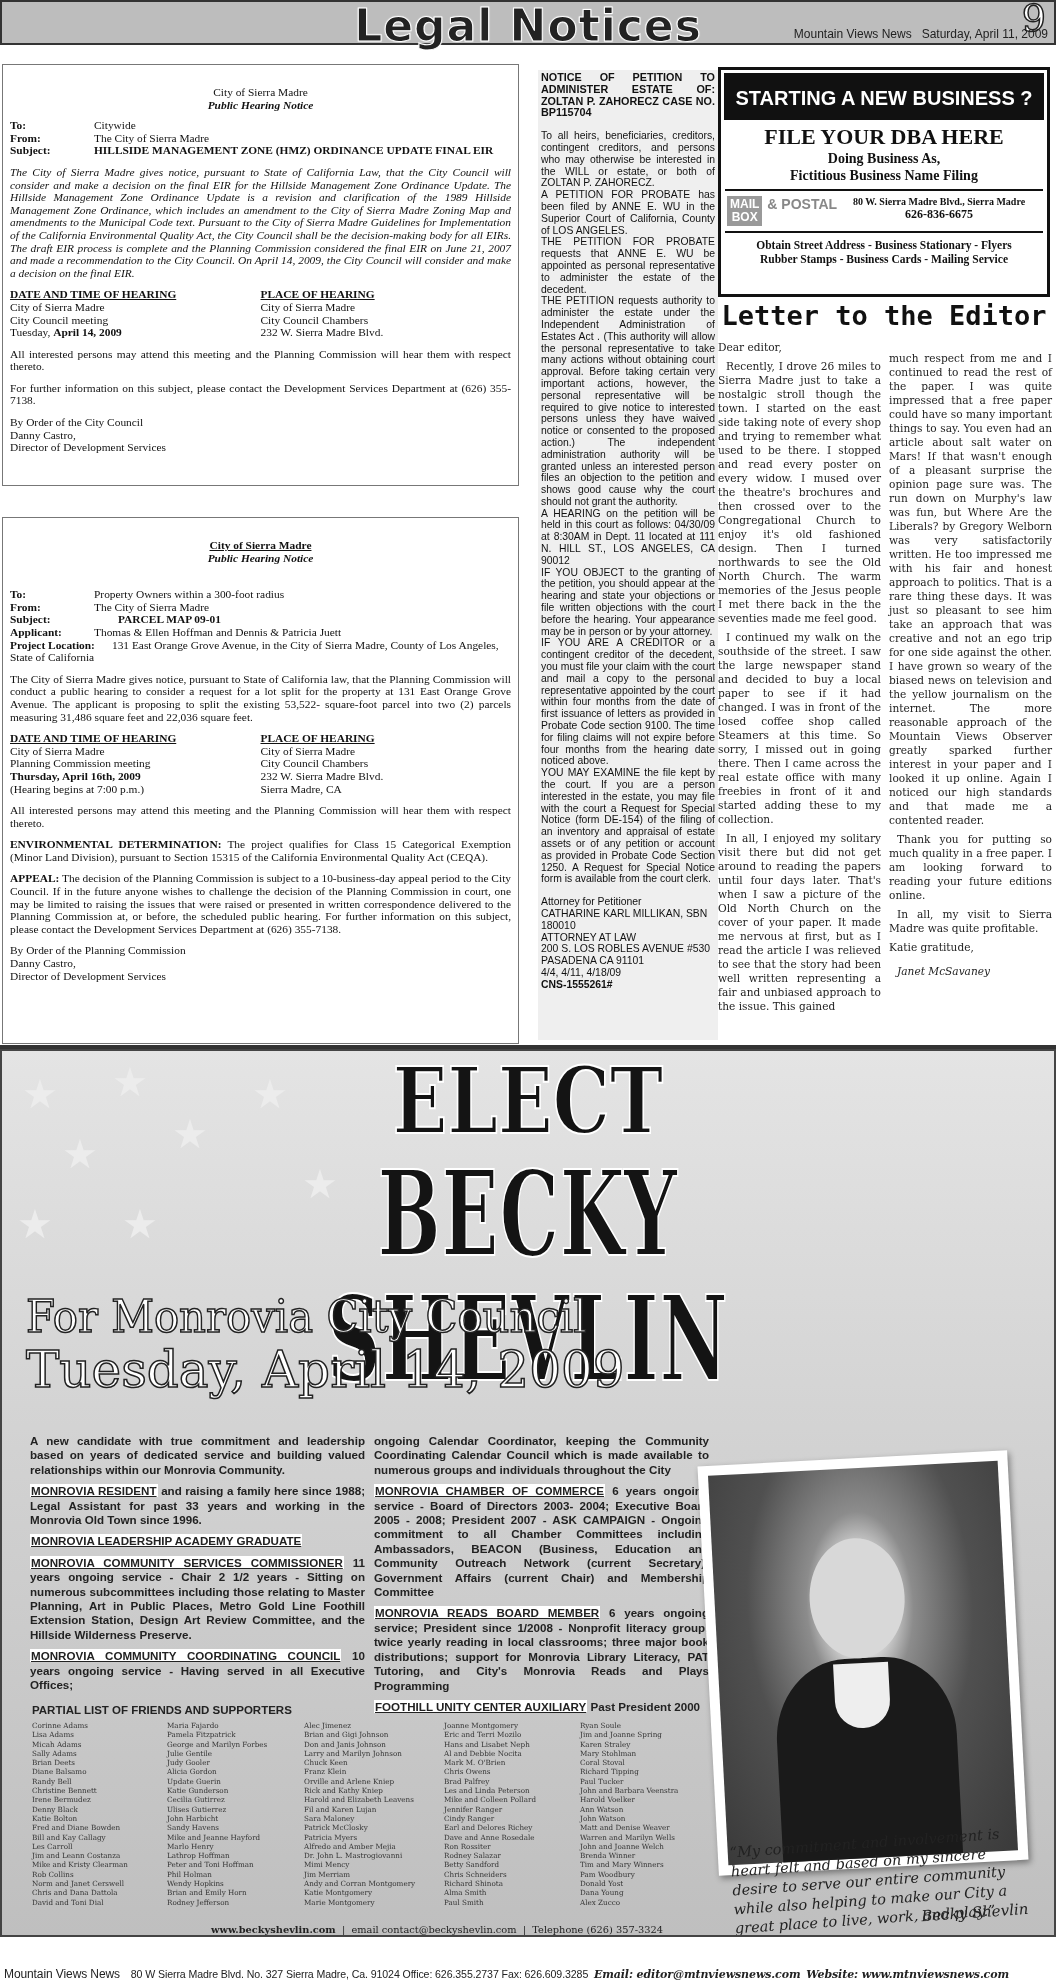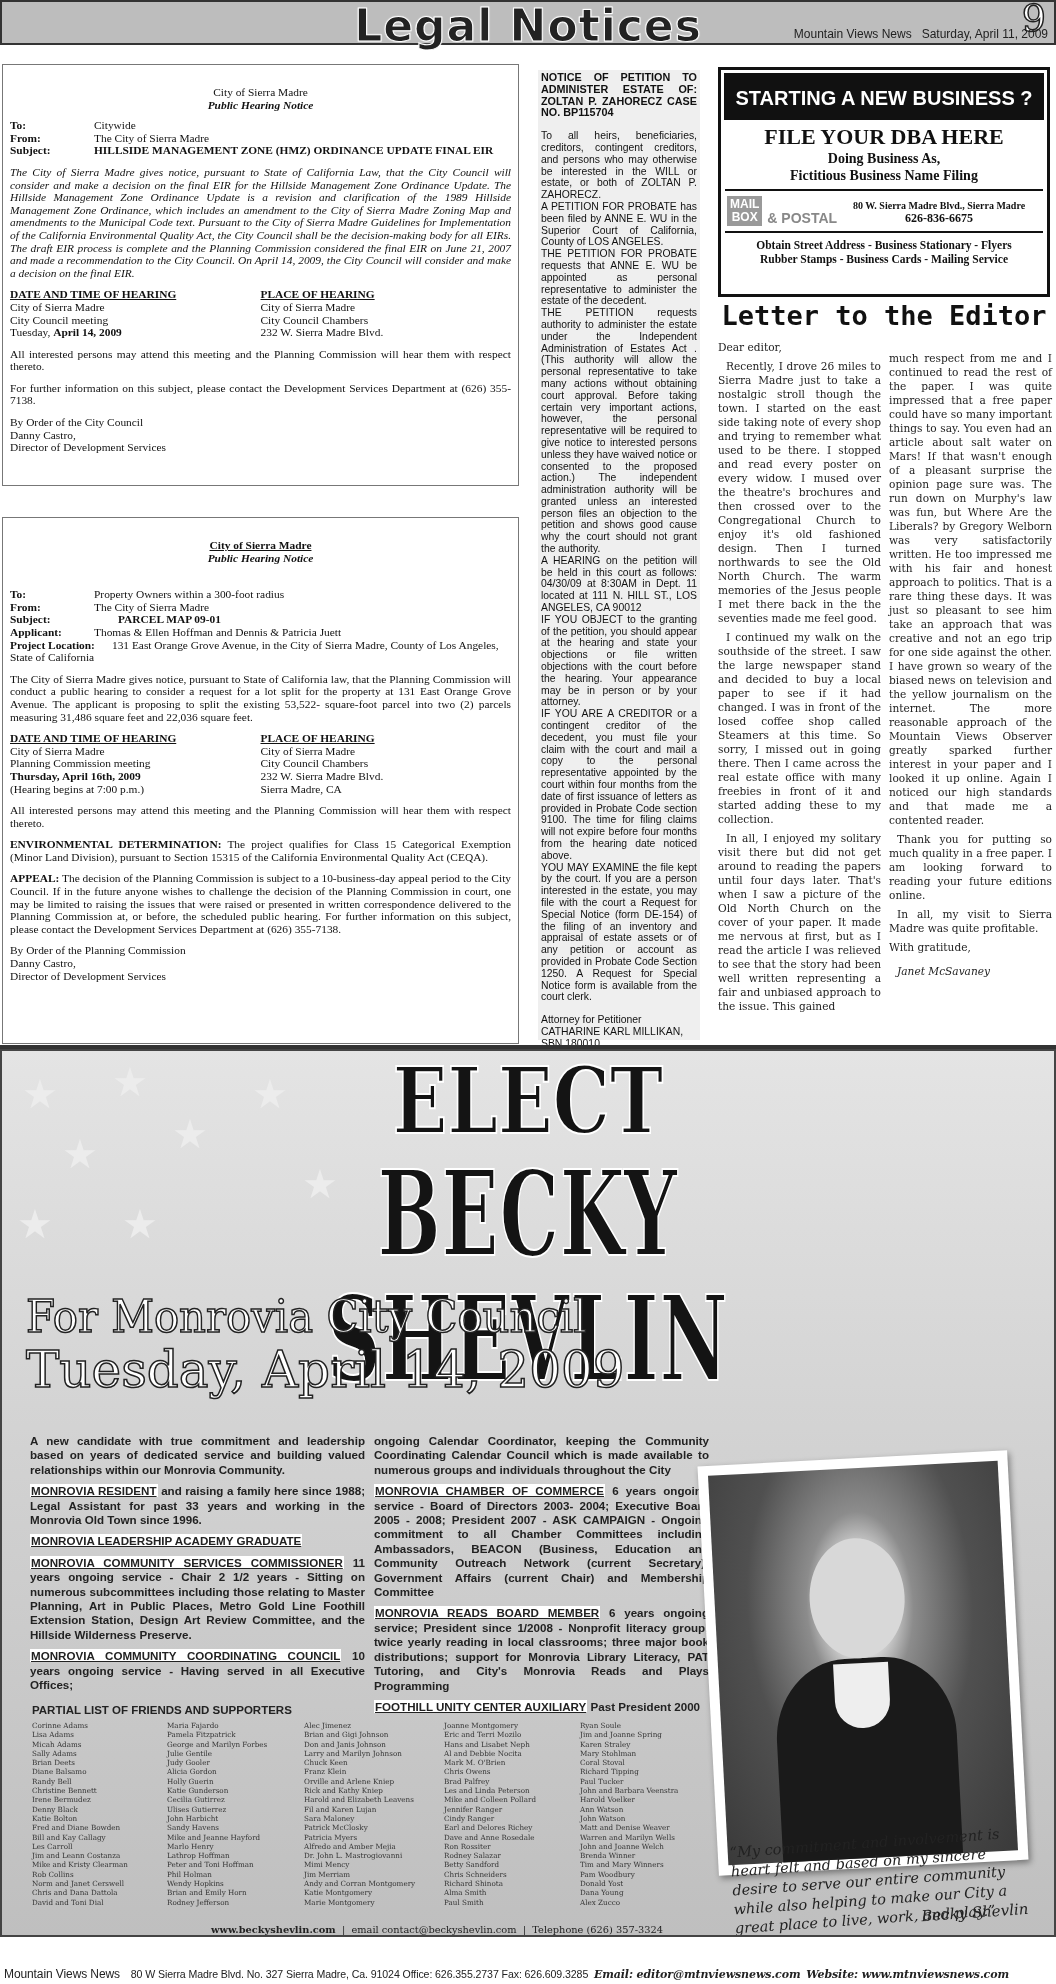--- a/index.html
+++ b/index.html
@@ -13,29 +13,29 @@
 .notice .bi{font-weight:bold;font-style:italic}
 .notice .u{text-decoration:underline}
 .notice .row{display:flex}
 .notice .row .k{width:84px;font-weight:bold}
 .notice .row .v{flex:1}
 .notice p{margin-top:9px;text-align:justify}
 .notice .ital{font-style:italic}
 .two{display:flex;margin-top:9px}
 .two>div{width:50%}
 .two .h{font-weight:bold;text-decoration:underline}
-.probate{position:absolute;left:538px;top:70px;width:162px;height:970px;background:#efefef;font-family:"Liberation Sans",sans-serif;font-size:10.4px;line-height:11.8px;padding:2px 3px;text-align:justify}
+.probate{position:absolute;left:538px;top:70px;width:180px;height:970px;background:#efefef;font-family:"Liberation Sans",sans-serif;font-size:10.4px;line-height:11.8px;padding:2px 3px;text-align:justify}
 .probate .head{font-weight:bold;font-size:10.8px;line-height:11.8px}
 .probate .gap{height:11px}
 .ad-dba{position:absolute;left:718px;top:67px;width:332px;height:230px;border:3px solid #111;background:#fff}
 .ad-dba .bar{background:#111;color:#fff;font-family:"Liberation Sans",sans-serif;font-weight:bold;font-size:20px;text-align:center;padding:14px 0 10px;margin:3px}
 .ad-dba .big{text-align:center;font-weight:bold;font-size:22px;margin-top:4px}
 .ad-dba .sub{text-align:center;font-weight:bold;font-size:14px;line-height:17px}
 .ad-dba hr{border:none;border-top:2px solid #111;margin:5px 4px}
-.ad-dba .mailrow{display:flex;align-items:flex-end;padding:0 6px}
+.ad-dba .mailrow{display:flex;align-items:flex-start;padding:0 6px}
 .ad-dba .mb{background:#999;color:#fff;font-family:"Liberation Sans",sans-serif;font-weight:bold;font-size:12px;line-height:13px;padding:2px 3px;text-align:center}
 .ad-dba .postal{font-family:"Liberation Sans",sans-serif;font-weight:bold;color:#888;font-size:14px;margin-left:5px}
 .ad-dba .addr{flex:1;text-align:center;font-weight:bold;font-size:10px}
 .ad-dba .addr .ph{font-size:12px}
 .ad-dba .svc{text-align:center;font-weight:bold;font-size:11.5px;line-height:14px}
 .letter-title{position:absolute;left:718px;top:300px;width:332px;text-align:center;font-family:"DejaVu Sans Mono",monospace;font-weight:bold;font-size:27px;color:#111}
 .letter{position:absolute;left:718px;top:340px;width:334px;font-family:"DejaVu Serif",serif;font-size:10.6px;line-height:14px;color:#222}
 .letter .greet{margin-bottom:5px}
 .letter .cols{display:flex;gap:8px}
 .letter .col{width:163px;text-align:justify}
@@ -217,21 +217,21 @@
   <div class="cols">
     <div class="col">
       <p>Recently, I drove 26 miles to Sierra Madre just to take a nostalgic stroll though the town. I started on the east side taking note of every shop and trying to remember what used to be there. I stopped and read every poster on every widow. I mused over the theatre's brochures and then crossed over to the Congregational Church to enjoy it's old fashioned design. Then I turned northwards to see the Old North Church. The warm memories of the Jesus people I met there back in the the seventies made me feel good.</p>
       <p>I continued my walk on the southside of the street. I saw the large newspaper stand and decided to buy a local paper to see if it had changed. I was in front of the losed coffee shop called Steamers at this time. So sorry, I missed out in going there. Then I came across the real estate office with many freebies in front of it and started adding these to my collection.</p>
       <p>In all, I enjoyed my solitary visit there but did not get around to reading the papers until four days later. That's when I saw a picture of the Old North Church on the cover of your paper. It made me nervous at first, but as I read the article I was relieved to see that the story had been well written representing a fair and unbiased approach to the issue. This gained</p>
     </div>
     <div class="col" style="margin-top:-8px">
       <p style="text-indent:0">much respect from me and I continued to read the rest of the paper. I was quite impressed that a free paper could have so many important things to say. You even had an article about salt water on Mars! If that wasn't enough of a pleasant surprise the opinion page sure was. The run down on Murphy's law was fun, but Where Are the Liberals? by Gregory Welborn was very satisfactorily written. He too impressed me with his fair and honest approach to politics. That is a rare thing these days. It was just so pleasant to see him take an approach that was creative and not an ego trip for one side against the other. I have grown so weary of the biased news on television and the yellow journalism on the internet. The more reasonable approach of the Mountain Views Observer greatly sparked further interest in your paper and I looked it up online. Again I noticed our high standards and that made me a contented reader.</p>
       <p>Thank you for putting so much quality in a free paper. I am looking forward to reading your future editions online.</p>
       <p>In all, my visit to Sierra Madre was quite profitable.</p>
-      <p style="text-indent:0">With gratitude,</p>
+      <p style="text-indent:0">Katie gratitude,</p>
       <div class="sig">Janet McSavaney</div>
     </div>
   </div>
 </div>
 
 <div class="divider"></div>
 
 <div class="campaign">
   <span class="star" style="left:20px;top:20px">★</span>
   <span class="star" style="left:110px;top:8px">★</span>
@@ -292,21 +292,21 @@
       <div>Chris and Dana Dattola</div>
       <div>David and Toni Dial</div>
     </div>
   <div class="supp" style="left:165px" id="sc1">
       <div>Maria Fajardo</div>
       <div>Pamela Fitzpatrick</div>
       <div>George and Marilyn Forbes</div>
       <div>Julie Gentile</div>
       <div>Judy Gooler</div>
       <div>Alicia Gordon</div>
-      <div>Holly Guerin</div>
+      <div>Update Guerin</div>
       <div>Katie Gunderson</div>
       <div>Cecilia Gutirrez</div>
       <div>Ulises Gutierrez</div>
       <div>John Harbicht</div>
       <div>Sandy Havens</div>
       <div>Mike and Jeanne Hayford</div>
       <div>Marlo Henry</div>
       <div>Lathrop Hoffman</div>
       <div>Peter and Toni Hoffman</div>
       <div>Phil Holman</div>

